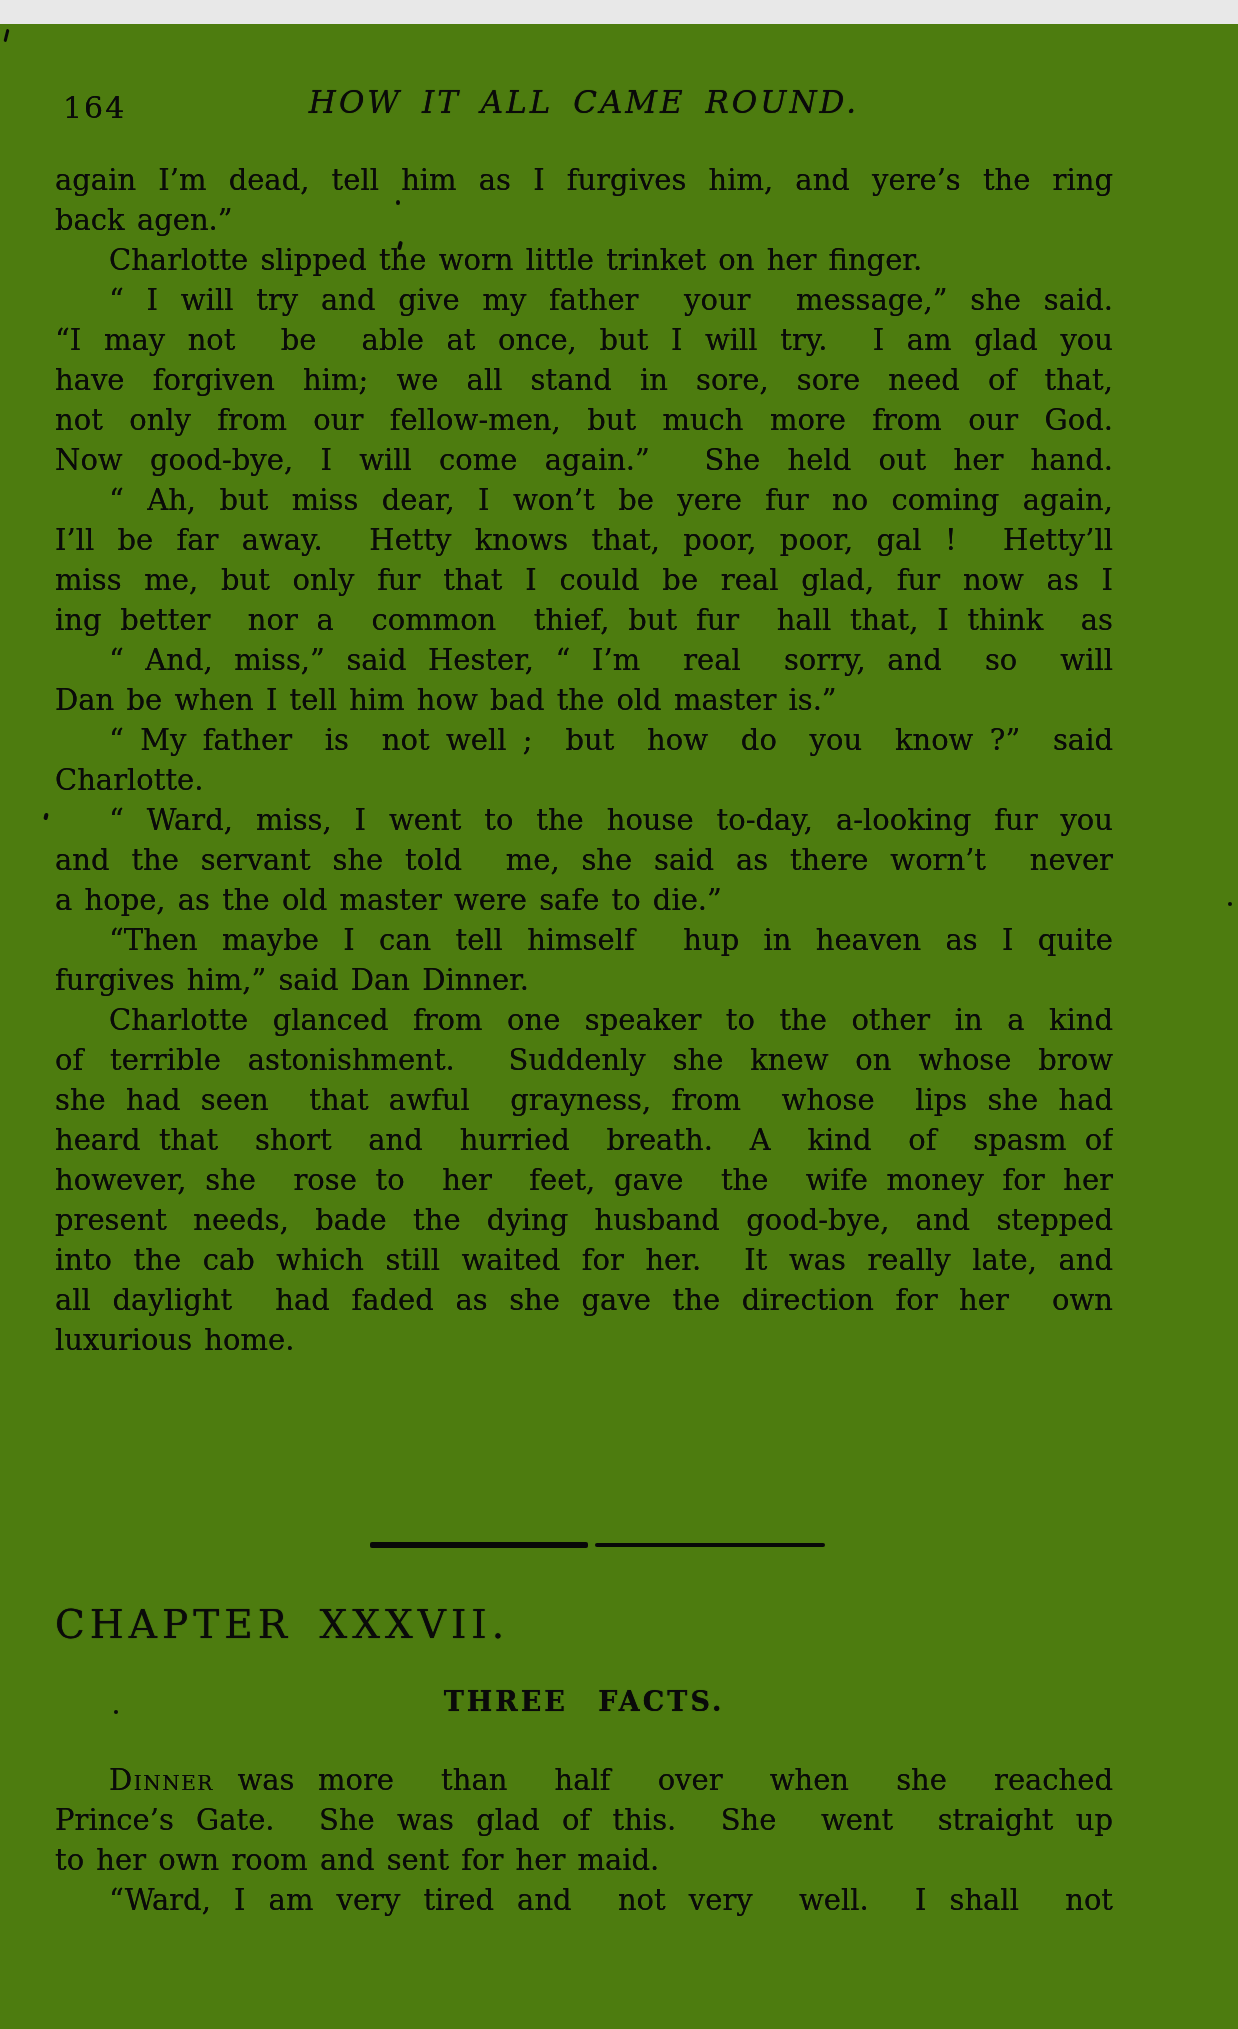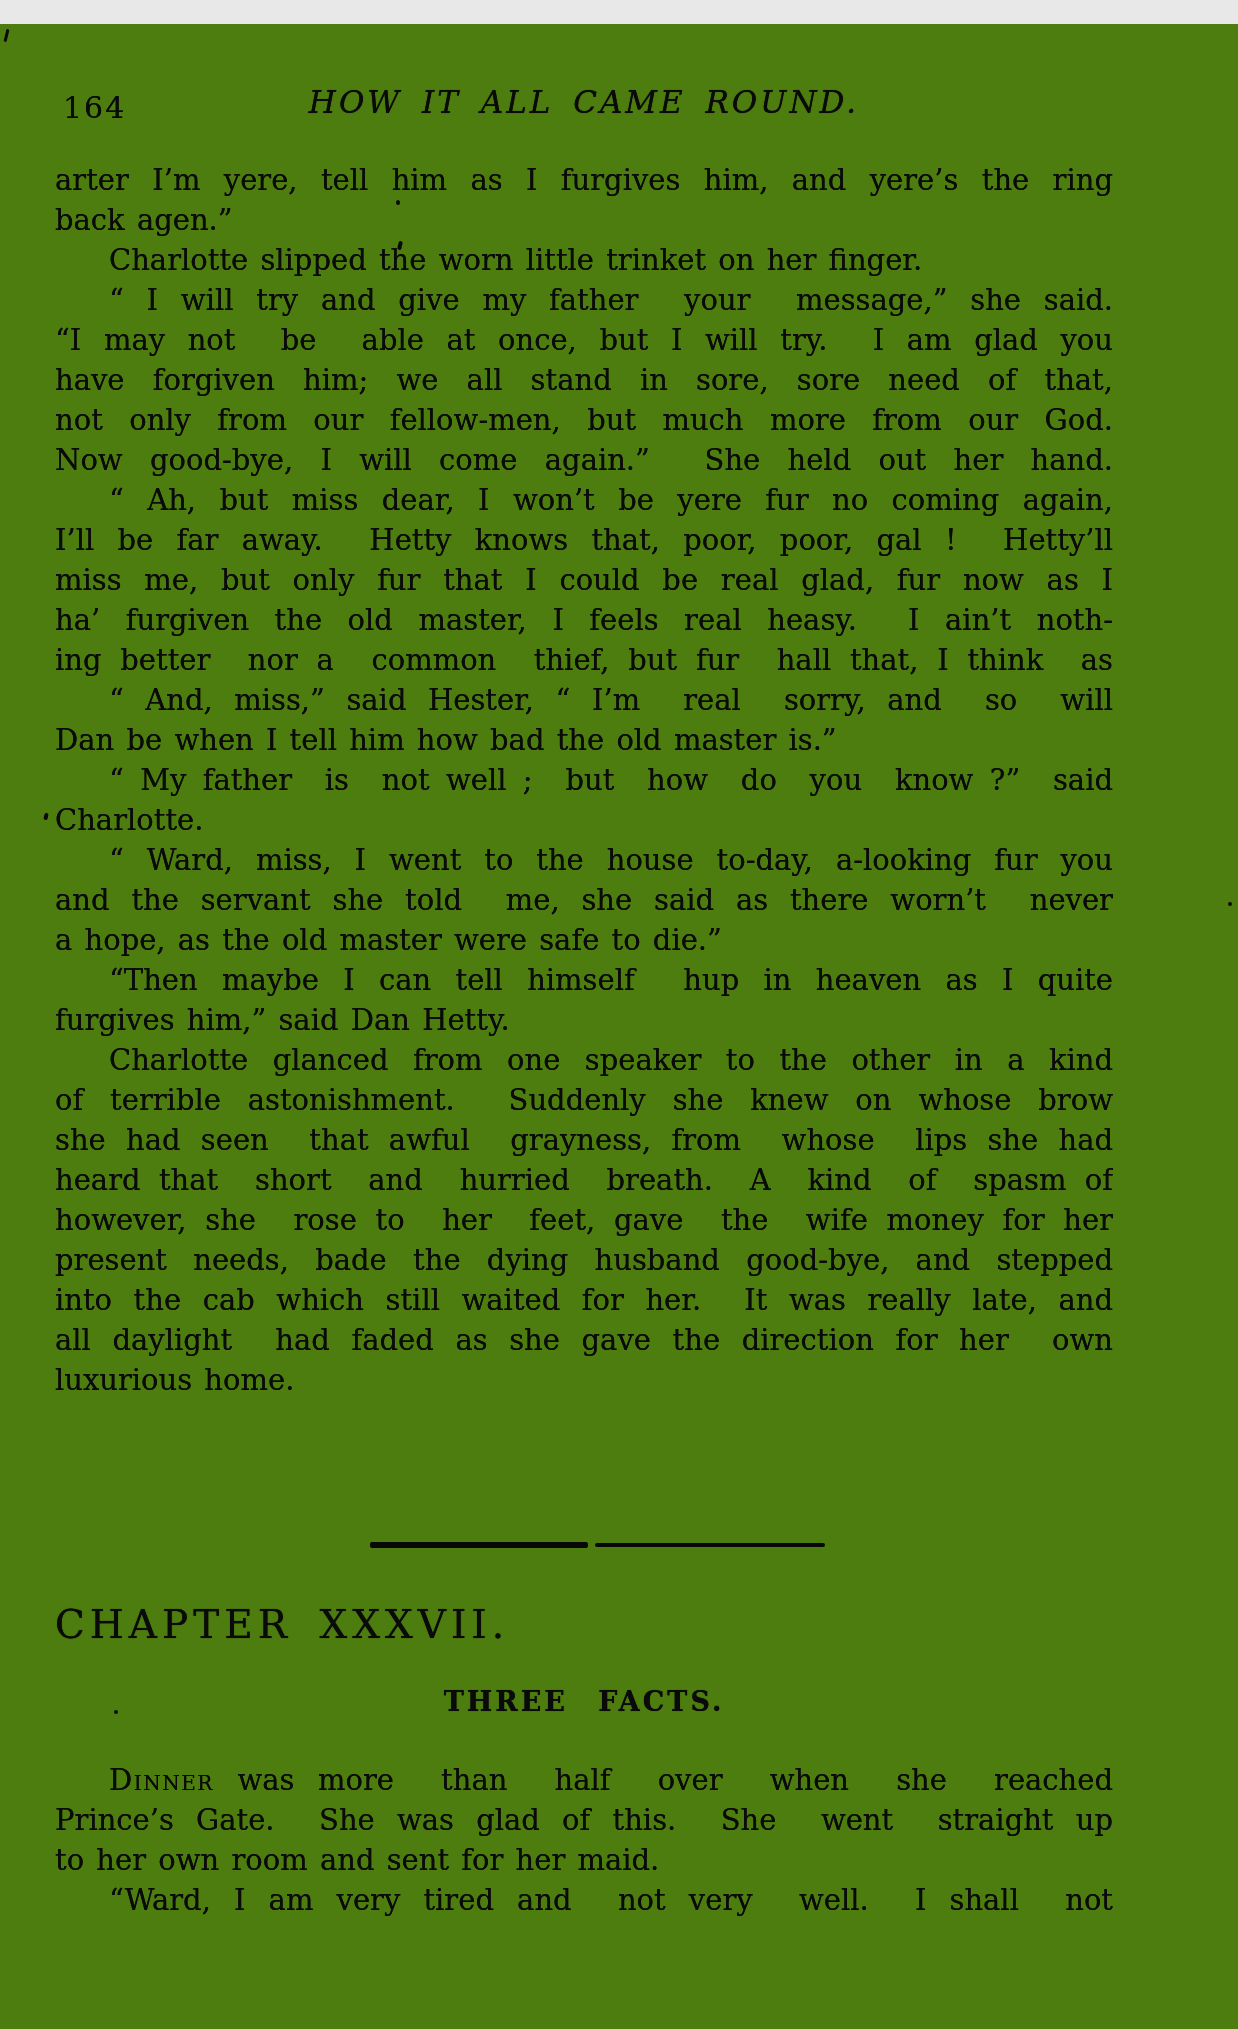--- a/index.html
+++ b/index.html
@@ -76,42 +76,41 @@
 <body>
 
 <div class="page">
 
   <div class="running-head">
     <span class="pagenum">164</span>
     <div class="running-title">HOW IT ALL CAME ROUND.</div>
   </div>
 
   <div id="body-lines" class="textcol">
-      <div class="line j">arter I’m yere, tell him as I furgives him, and yere’s the ring</div>
+      <div class="line j">again I’m dead, tell him as I furgives him, and yere’s the ring</div>
       <div class="line">back agen.”</div>
       <div class="line ind">Charlotte slipped the worn little trinket on her finger.</div>
       <div class="line j ind">“ I will try and give my father&nbsp; your&nbsp; message,” she said.</div>
       <div class="line j">“I may not&nbsp; be&nbsp; able at once, but I will try.&nbsp; I am glad you</div>
       <div class="line j">have forgiven him; we all stand in sore, sore need of that,</div>
       <div class="line j">not only from our fellow-men, but much more from our God.</div>
       <div class="line j">Now good-bye, I will come again.”&nbsp; She held out her hand.</div>
       <div class="line j ind">“ Ah, but miss dear, I won’t be yere fur no coming again,</div>
       <div class="line j">I’ll be far away.&nbsp; Hetty knows that, poor, poor, gal !&nbsp; Hetty’ll</div>
       <div class="line j">miss me, but only fur that I could be real glad, fur now as I</div>
-      <div class="line j">ha’ furgiven the old master, I feels real heasy.&nbsp; I ain’t noth-</div>
       <div class="line j">ing better&nbsp; nor a&nbsp; common&nbsp; thief, but fur&nbsp; hall that, I think&nbsp; as</div>
       <div class="line j ind">“ And, miss,” said Hester, “ I’m&nbsp; real&nbsp; sorry, and&nbsp; so&nbsp; will</div>
       <div class="line">Dan be when I tell him how bad the old master is.”</div>
       <div class="line j ind">“ My father&nbsp; is&nbsp; not well ;&nbsp; but&nbsp; how&nbsp; do&nbsp; you&nbsp; know ?”&nbsp; said</div>
       <div class="line">Charlotte.</div>
       <div class="line j ind">“ Ward, miss, I went to the house to-day, a-looking fur you</div>
       <div class="line j">and the servant she told&nbsp; me, she said as there worn’t&nbsp; never</div>
       <div class="line">a hope, as the old master were safe to die.”</div>
       <div class="line j ind">“Then maybe I can tell himself&nbsp; hup in heaven as I quite</div>
-      <div class="line">furgives him,” said Dan Hetty.</div>
+      <div class="line">furgives him,” said Dan Dinner.</div>
       <div class="line j ind">Charlotte glanced from one speaker to the other in a kind</div>
       <div class="line j">of terrible astonishment.&nbsp; Suddenly she knew on whose brow</div>
       <div class="line j">she had seen&nbsp; that awful&nbsp; grayness, from&nbsp; whose&nbsp; lips she had</div>
       <div class="line j">heard that&nbsp; short&nbsp; and&nbsp; hurried&nbsp; breath.&nbsp; A&nbsp; kind&nbsp; of&nbsp; spasm of</div>
       <div class="line j">however, she&nbsp; rose to&nbsp; her&nbsp; feet, gave&nbsp; the&nbsp; wife money for her</div>
       <div class="line j">present needs, bade the dying husband good-bye, and stepped</div>
       <div class="line j">into the cab which still waited for her.&nbsp; It was really late, and</div>
       <div class="line j">all daylight&nbsp; had faded as she gave the direction for her&nbsp; own</div>
       <div class="line">luxurious home.</div>
     </div>

